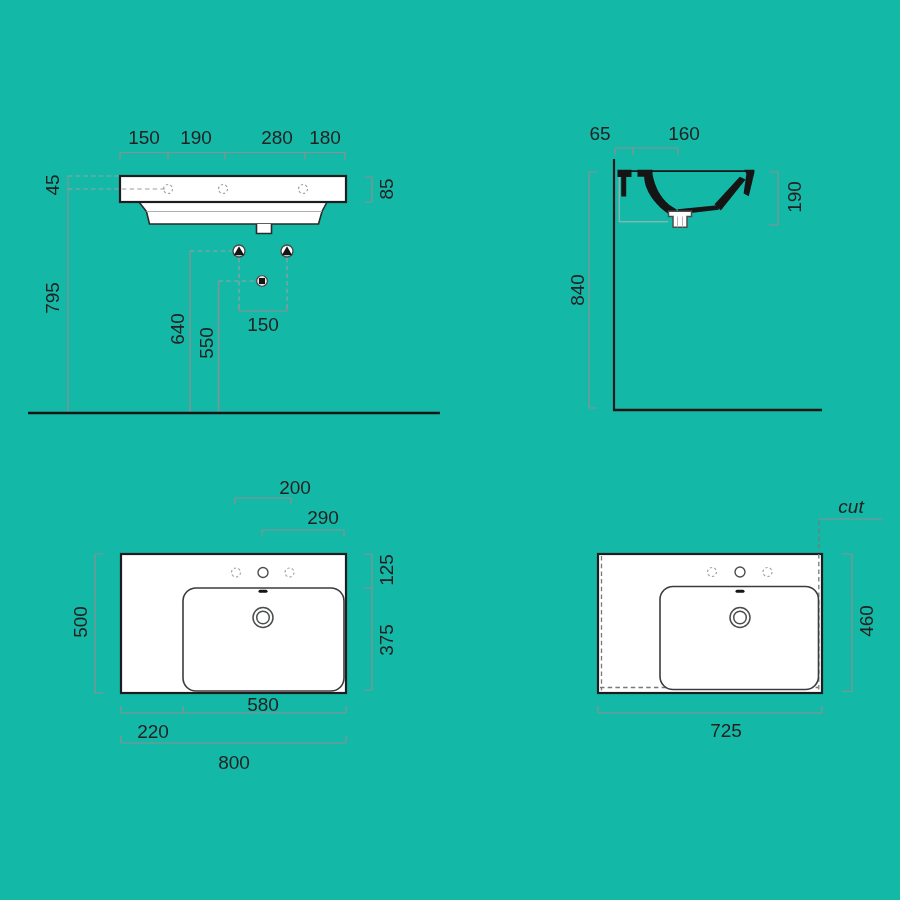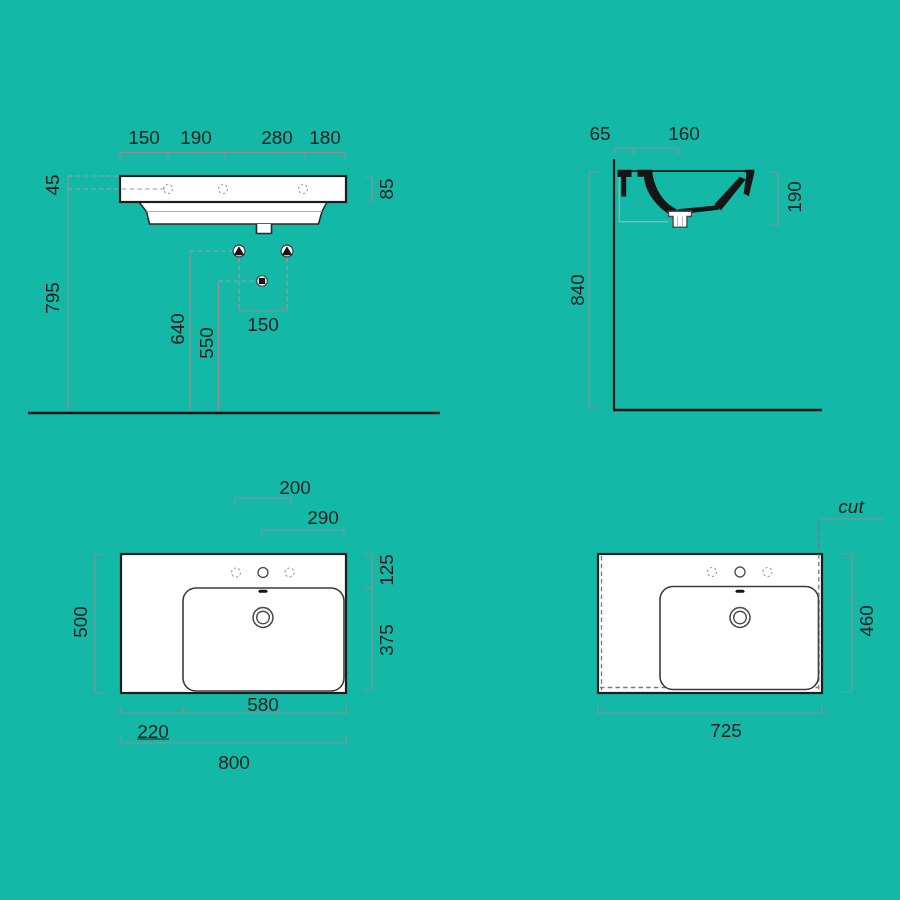--- a/index.html
+++ b/index.html
@@ -172,21 +172,21 @@
 <div class="lbl" style="left:600px; top:133px;">65</div>
 <div class="lbl" style="left:684px; top:133px;">160</div>
 <div class="lbl rot" style="left:577px; top:290px;">840</div>
 <div class="lbl rot" style="left:794px; top:197px;">190</div>
 
 <div class="lbl" style="left:263px; top:487px;margin-left:32px;">200</div>
 <div class="lbl" style="left:303px; top:517px;margin-left:20px;">290</div>
 <div class="lbl rot" style="left:80px; top:622px;">500</div>
 <div class="lbl rot" style="left:386px; top:570px;">125</div>
 <div class="lbl rot" style="left:386px; top:640px;">375</div>
-<div class="lbl" style="left:153px; top:731px;text-decoration:underline;">220</div>
+<div class="lbl" style="left:153px; top:731px;">220</div>
 <div class="lbl" style="left:263px; top:704px;">580</div>
 <div class="lbl" style="left:234px; top:762px;">800</div>
 
 <div class="lbl" style="left:851px; top:506px;font-style:italic;">cut</div>
 <div class="lbl rot" style="left:866px; top:621px;">460</div>
 <div class="lbl" style="left:710px; top:730px;margin-left:16px;">725</div>
 
 </div>
 
 </body></html>

